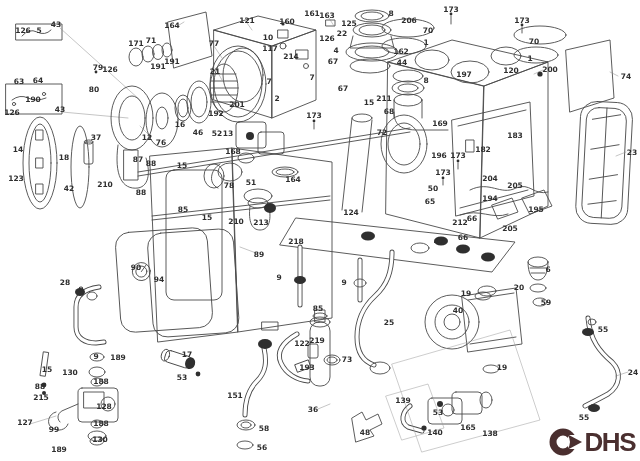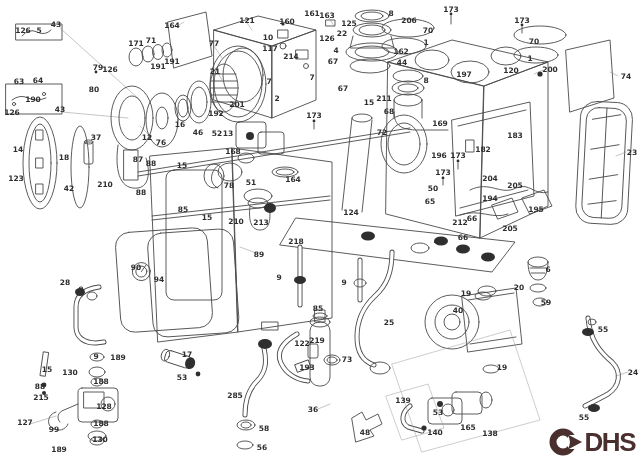--- a/index.html
+++ b/index.html
@@ -382,21 +382,21 @@
       <span class="part-label" style="left: 101px; top: 423px; color: rgb(46, 46, 46);">188</span>
       <span class="part-label" style="left: 100px; top: 439px; color: rgb(46, 46, 46);">130</span>
       <span class="part-label" style="left: 59px; top: 449px; color: rgb(46, 46, 46);">189</span>
       <span class="part-label" style="left: 136px; top: 267px; color: rgb(46, 46, 46);">90</span>
       <span class="part-label" style="left: 159px; top: 279px; color: rgb(46, 46, 46);">94</span>
       <span class="part-label" style="left: 259px; top: 254px; color: rgb(46, 46, 46);">89</span>
       <span class="part-label" style="left: 284px; top: 241px; color: rgb(46, 46, 46); margin-left: 12px;">218</span>
       <span class="part-label" style="left: 279px; top: 277px; color: rgb(46, 46, 46);">9</span>
       <span class="part-label" style="left: 187px; top: 354px; color: rgb(46, 46, 46);">17</span>
       <span class="part-label" style="left: 182px; top: 377px; color: rgb(46, 46, 46);">53</span>
-      <span class="part-label" style="left: 235px; top: 395px; color: rgb(46, 46, 46);">285</span>
+      <span class="part-label" style="left: 235px; top: 395px; color: rgb(46, 46, 46);">151</span>
       <span class="part-label" style="left: 264px; top: 428px; color: rgb(46, 46, 46);">58</span>
       <span class="part-label" style="left: 262px; top: 447px; color: rgb(46, 46, 46);">56</span>
       <span class="part-label" style="left: 302px; top: 343px; color: rgb(46, 46, 46);">122</span>
       <span class="part-label" style="left: 317px; top: 340px; color: rgb(46, 46, 46);">219</span>
       <span class="part-label" style="left: 307px; top: 367px; color: rgb(46, 46, 46);">193</span>
       <span class="part-label" style="left: 347px; top: 359px; color: rgb(46, 46, 46);">73</span>
       <span class="part-label" style="left: 389px; top: 322px; color: rgb(46, 46, 46);">25</span>
       <span class="part-label" style="left: 318px; top: 308px; color: rgb(46, 46, 46);">85</span>
       <span class="part-label" style="left: 344px; top: 282px; color: rgb(46, 46, 46);">9</span>
       <span class="part-label" style="left: 313px; top: 409px; color: rgb(46, 46, 46);">36</span>

